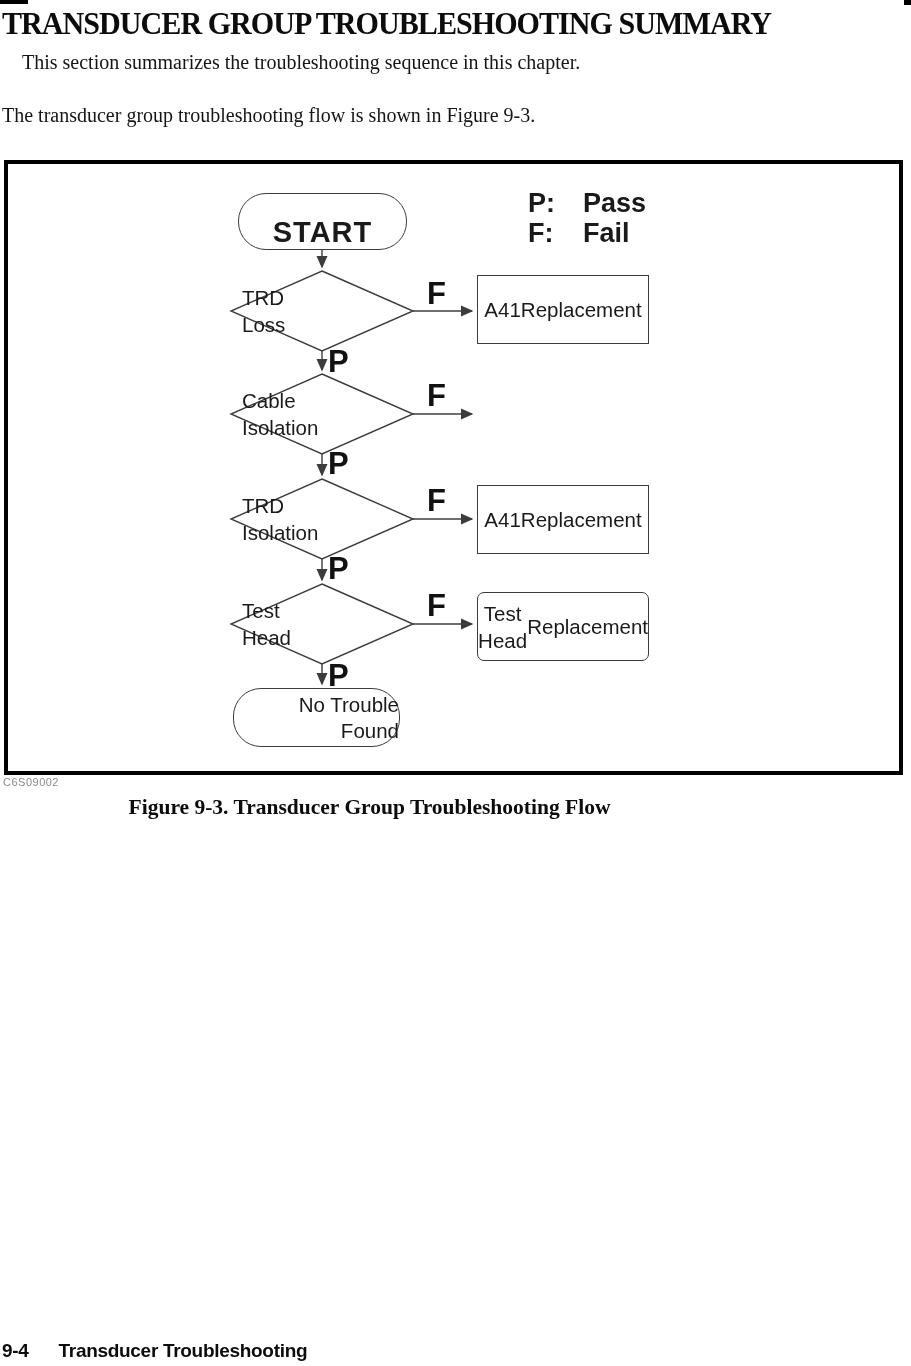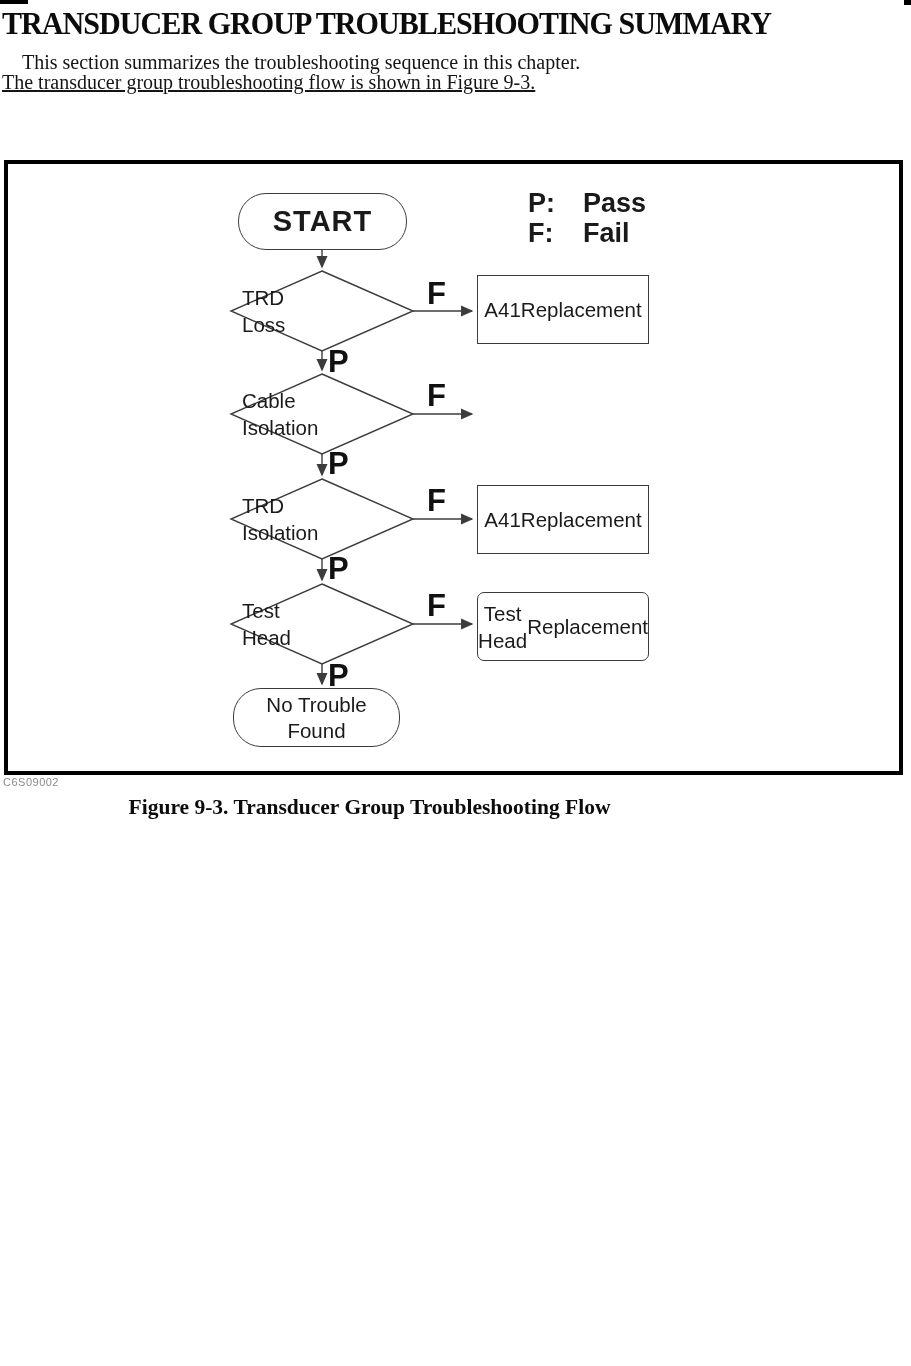--- a/index.html
+++ b/index.html
@@ -7,27 +7,27 @@
         font-family:"Liberation Sans",sans-serif;color:#151515;}
   .artifact{position:absolute;background:#000;}
   .artifact.tl{left:0;top:0;width:28px;height:4px;}
   .artifact.tr{left:904px;top:0;width:7px;height:5px;}
   .title{position:absolute;left:2px;top:6px;margin:0;font-family:"Liberation Serif",serif;
          font-weight:bold;font-size:31px;letter-spacing:-1px;transform:scaleX(0.97);
          transform-origin:left top;white-space:nowrap;color:#0c0c0c;}
   .para{position:absolute;left:2px;margin:0;font-family:"Liberation Serif",serif;
         font-size:20px;color:#151515;white-space:nowrap;}
   .para.p1{top:51px;margin-left:20px;}
-  .para.p2{top:71px;text-decoration:underline;}
+  .para.p2{top:104px;}
 
   .fig-box{position:absolute;left:4px;top:160px;width:891px;height:607px;border:4px solid #000;background:#fff;}
   .flow-svg{position:absolute;left:0;top:0;width:891px;height:607px;}
 
   .stadium{position:absolute;border:1.5px solid #3c3c3c;border-radius:28px;background:#fff;
-           display:flex;align-items:center;justify-content:center;text-align:center;}
+           display:flex;align-items:flex-end;justify-content:center;text-align:center;}
   .stadium.start{left:230px;top:29px;width:167px;height:55px;font-size:29px;font-weight:bold;
                  letter-spacing:1px;color:#1a1a1a;}
   .stadium.terminal{left:225px;top:524px;width:165px;height:57px;font-size:20.5px;font-weight:500;
                     line-height:26px;color:#1a1a1a;flex-direction:column;}
 
   .legend{position:absolute;left:520px;top:24px;font-size:27px;font-weight:600;color:#1a1a1a;}
   .legend-row{display:flex;height:30px;line-height:30px;}
   .legend-key{display:inline-block;width:55px;}
 
   .diamond-label{position:absolute;left:234px;width:160px;text-align:left;font-size:20.5px;
@@ -144,14 +144,18 @@
       <div>No Trouble</div>
       <div>Found</div>
     </div>
 
   </div>
 
   <div class="fig-id">C6S09002</div>
 
   <div class="caption">Figure 9-3. Transducer Group Troubleshooting Flow</div>
 
+  <div class="footer">
+    <span>9-4</span>
+    <span class="chapter">Transducer Troubleshooting</span>
+  </div>
 
 </div>
 
 </body></html>

